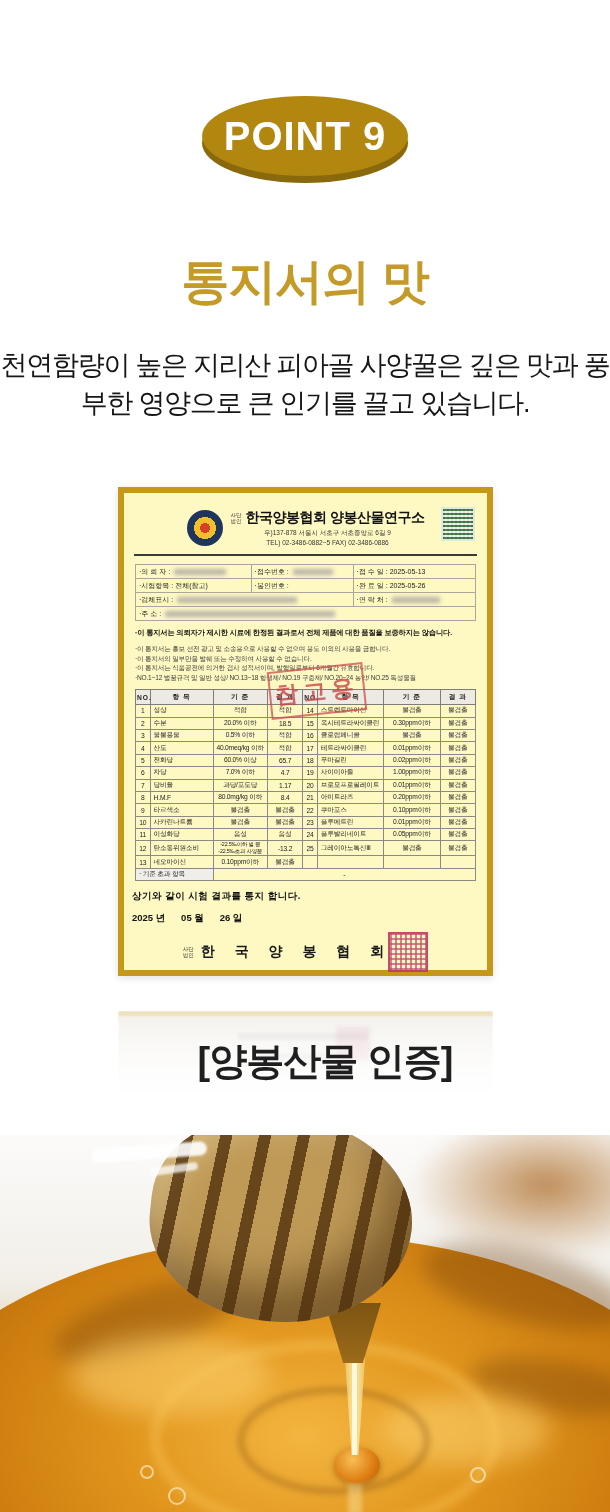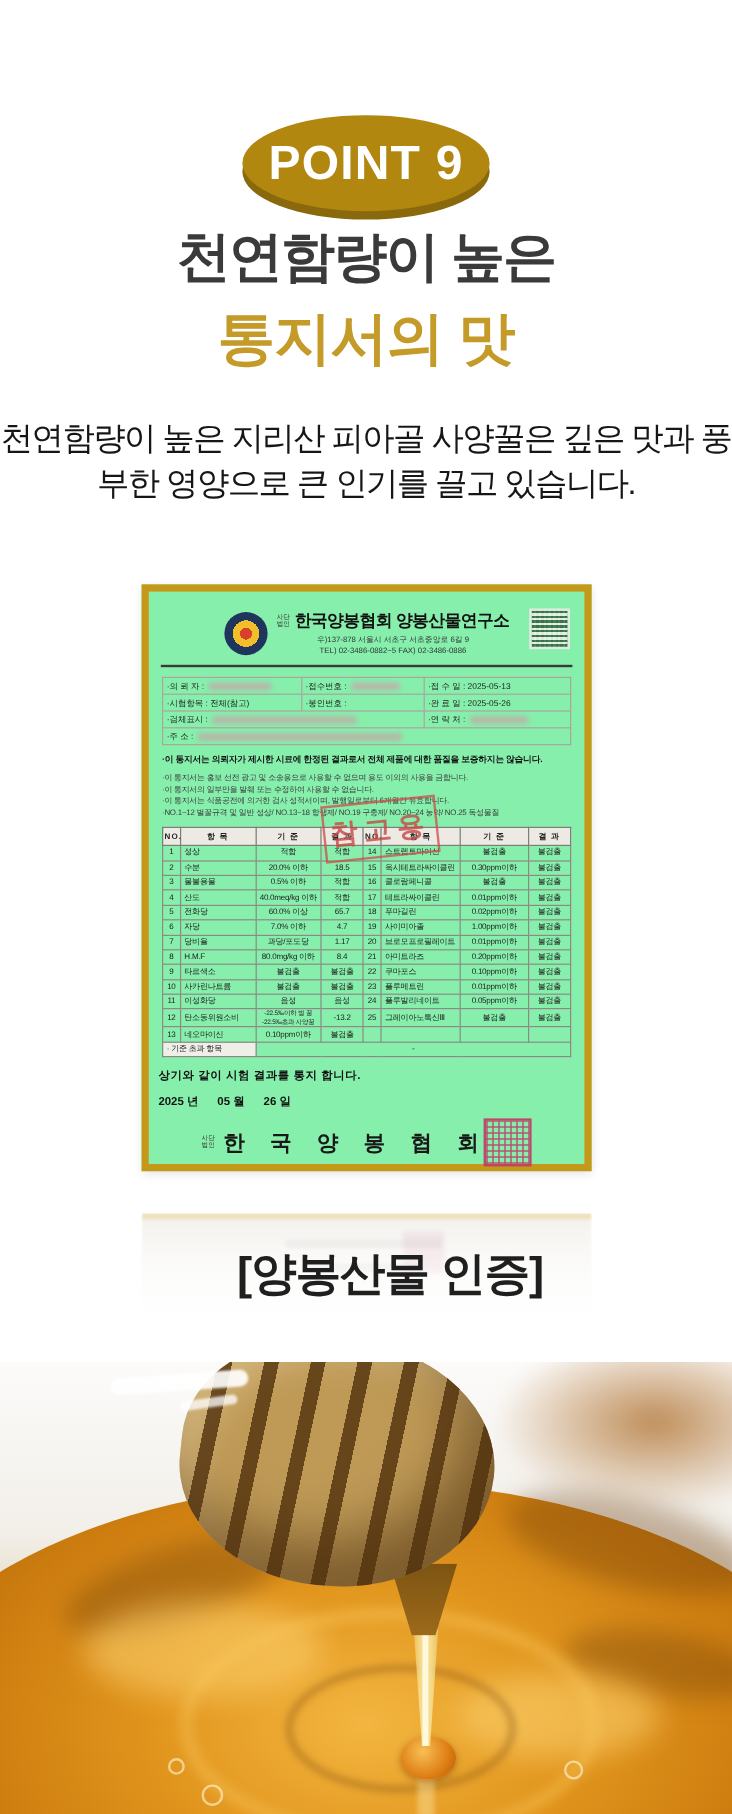--- a/index.html
+++ b/index.html
@@ -12,21 +12,21 @@
   .badge-label{font-size:40px;font-weight:bold;color:#fff;letter-spacing:1px;}
 
   
   .h1{position:absolute;top:184px;width:100%;text-align:center;font-size:45px;font-weight:bold;color:#3a3a3a;letter-spacing:-1.5px;}
   .h2{position:absolute;top:250px;width:100%;text-align:center;font-size:48px;font-weight:bold;color:#c49b28;letter-spacing:-1px;}
   .intro{position:absolute;top:346px;left:0;width:610px;text-align:center;font-size:27px;line-height:1.42;
     color:#161616;letter-spacing:-1.3px;}
 
   
   .cert{position:absolute;left:118px;top:487px;width:375px;height:489px;box-sizing:border-box;
-    border:6px solid #c6981a;background:#86efac;box-shadow:0 2px 8px rgba(0,0,0,.12);padding:8px 8px 0 8px;color:#222;}
+    border:6px solid #c6981a;background:#fef9c3;box-shadow:0 2px 8px rgba(0,0,0,.12);padding:8px 8px 0 8px;color:#222;}
   .cert-header{position:relative;margin-top:8px;display:flex;align-items:center;justify-content:center;gap:8px;}
   .logo{width:36px;height:36px;border-radius:50%;flex:0 0 auto;
     background:radial-gradient(circle,#d8402c 0 5px,#f1bf2c 5px 11px,#20355c 11px 18px);}
   .org{text-align:center;}
   .org-line{display:flex;align-items:center;justify-content:center;gap:3px;}
   .org-prefix{font-size:5.5px;width:12px;line-height:1.15;word-break:break-all;color:#333;text-align:left;}
   .org-name{font-size:14px;font-weight:bold;letter-spacing:-0.5px;color:#111;}
   .org-addr{font-size:6.5px;color:#333;margin-top:2px;}
   .org-tel{font-size:6.5px;color:#333;margin-top:1px;}
   .qr{position:absolute;right:6px;top:0px;width:30px;height:30px;background:
@@ -51,21 +51,21 @@
   table.results th{border:1px solid #7f7d77;background:#eceae3;height:12px;font-weight:bold;color:#222;letter-spacing:1px;}
   table.results td{border:1px solid #8c8a84;height:11.4px;text-align:center;padding:0 2px;color:#222;
     white-space:pre-line;overflow:hidden;letter-spacing:-0.2px;}
   table.results td.item{text-align:left;padding-left:3px;}
   table.results td.flabel{text-align:left;padding-left:3px;background:#f0eee8;}
 
   .closing{margin-top:9px;font-size:9.5px;font-weight:bold;color:#111;letter-spacing:0.5px;}
   .cert-date{margin-top:9px;text-align:left;font-size:9.5px;font-weight:bold;color:#111;white-space:pre;}
   .issuer{margin-top:6px;display:flex;align-items:center;justify-content:center;gap:6px;position:relative;height:42px;}
   .issuer-prefix{font-size:5.5px;width:12px;line-height:1.2;word-break:break-all;color:#333;}
-  .issuer-name{font-size:18px;font-weight:bold;letter-spacing:8px;color:#181818;}
+  .issuer-name{font-size:14px;font-weight:bold;letter-spacing:8px;color:#181818;}
   .seal{width:40px;height:40px;margin-left:-10px;border:2px solid #bd3e68;opacity:.92;box-sizing:border-box;
     background:repeating-linear-gradient(0deg,rgba(189,62,104,.7) 0 2px,transparent 2px 5px),
                repeating-linear-gradient(90deg,rgba(189,62,104,.7) 0 2px,transparent 2px 5px);}
 
   
   .reflection{position:absolute;left:118px;top:1011px;width:375px;height:120px;overflow:hidden;pointer-events:none;}
   .refl-body{position:absolute;inset:0;background:linear-gradient(to bottom,#edebe5,#f9f8f5 55%,#fff);
     border-top:5px solid rgba(198,152,26,.45);filter:blur(1.2px);}
   .refl-seal{position:absolute;left:218px;top:16px;width:34px;height:34px;background:rgba(189,62,104,.18);filter:blur(2px);}
   .refl-bar{position:absolute;background:rgba(110,110,110,.14);filter:blur(1.5px);height:7px;border-radius:2px;}
@@ -107,21 +107,20 @@
 </style>
 </head>
 <body>
 
 <div id="stage">
 
   <div class="badge">
     <span class="badge-label">POINT 9</span>
   </div>
 
-  <div class="h1">천연함량이 높은</div>
   <div class="h2">통지서의 맛</div>
   <div class="intro">천연함량이 높은 지리산 피아골 사양꿀은 깊은 맛과 풍부한 영양으로 큰 인기를 끌고 있습니다.</div>
 
   <div class="cert">
     <div class="cert-header">
       <div class="logo"></div>
       <div class="org">
         <div class="org-line">
           <span class="org-prefix">사단법인</span>
           <span class="org-name">한국양봉협회 양봉산물연구소</span>

